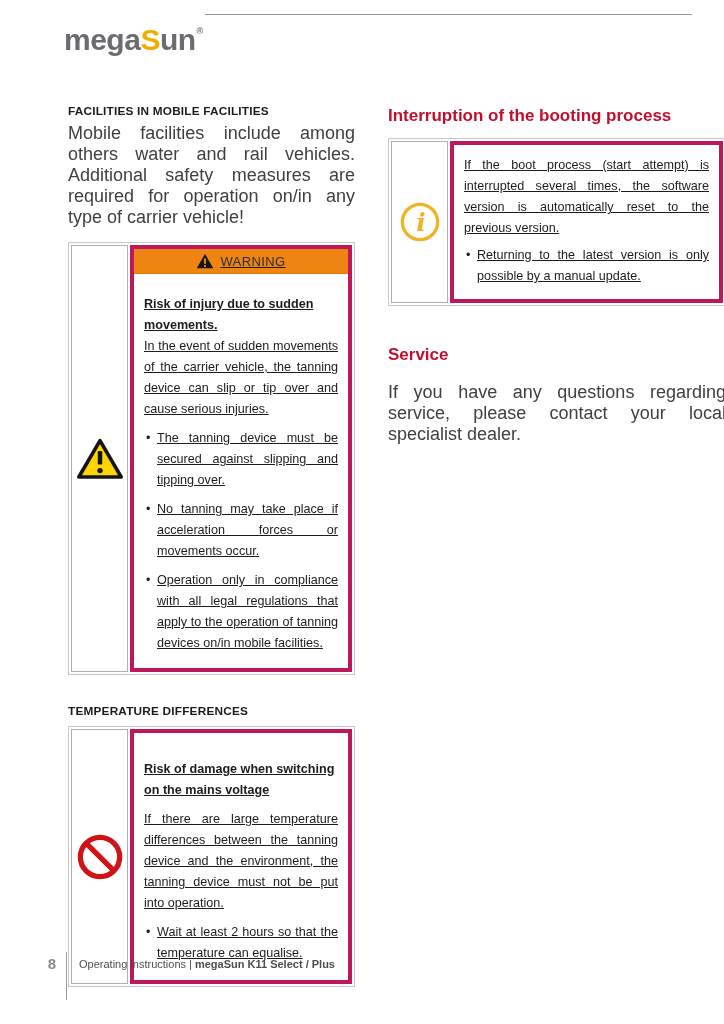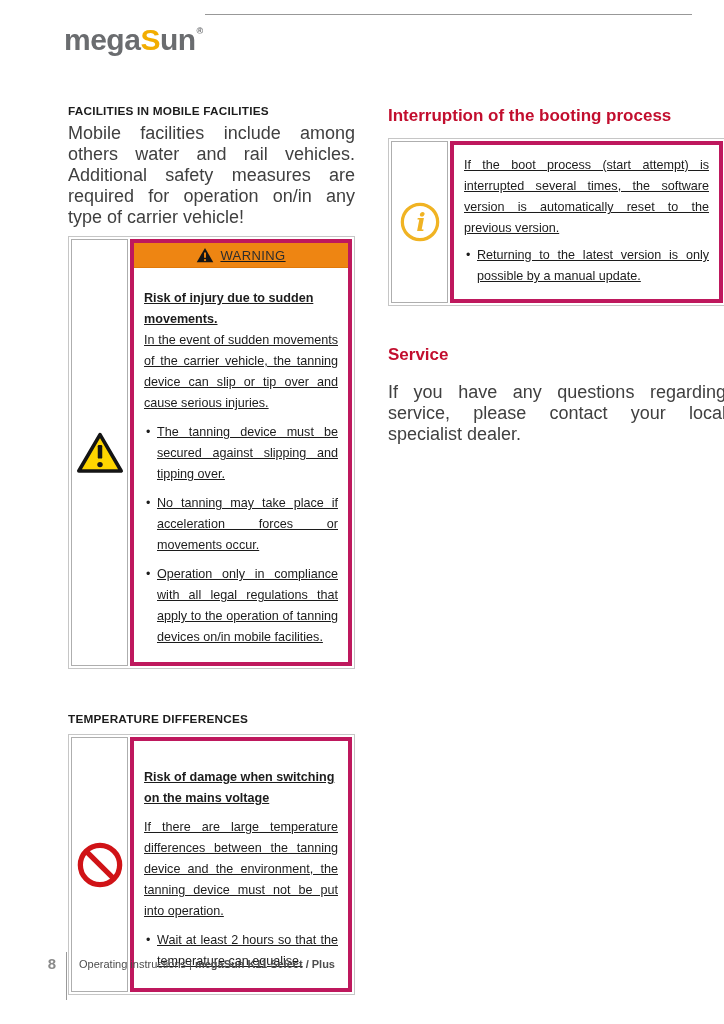--- a/index.html
+++ b/index.html
@@ -66,22 +66,22 @@
     font-size: 12.6px; line-height: 21px; text-align: justify;
   }
   ul.bullets li::before { content: "\2022"; position: absolute; left: 2px; }
 
   .warning-box .cell-pad { padding-top: 20px; padding-bottom: 6px; }
   .notice-box .cell-pad  { padding-top: 26px; padding-bottom: 8px; }
   .notice-box .box-body  { margin-top: 8px; }
   .info-box .cell-pad    { padding-top: 10px; padding-bottom: 4px; }
   .info-box ul.bullets   { margin-top: 6px; }
 
-  .mb-box { margin-top: 8px; }
-  .sec2   { margin-top: 43px; }
+  .mb-box { margin-top: 14px; }
+  .sec2   { margin-top: 29px; }
   .service { margin-top: 37px; }
   .service .red-heading { margin-bottom: 16px; }
 
   
   .footer { position: absolute; left: 40px; top: 952px; display: flex; }
   .page-num { font-size: 15px; font-weight: bold; color: #8a8a8a; width: 24px; text-align: center; padding-top: 3px; }
   .footer-rule { border-left: 1px solid #9a9a9a; height: 48px; margin: 0 12px 0 2px; }
   .footer-text { font-size: 11px; color: #4d4d4d; padding-top: 6px; text-align: center; }
   .footer-text .bold { font-weight: bold; }
 

